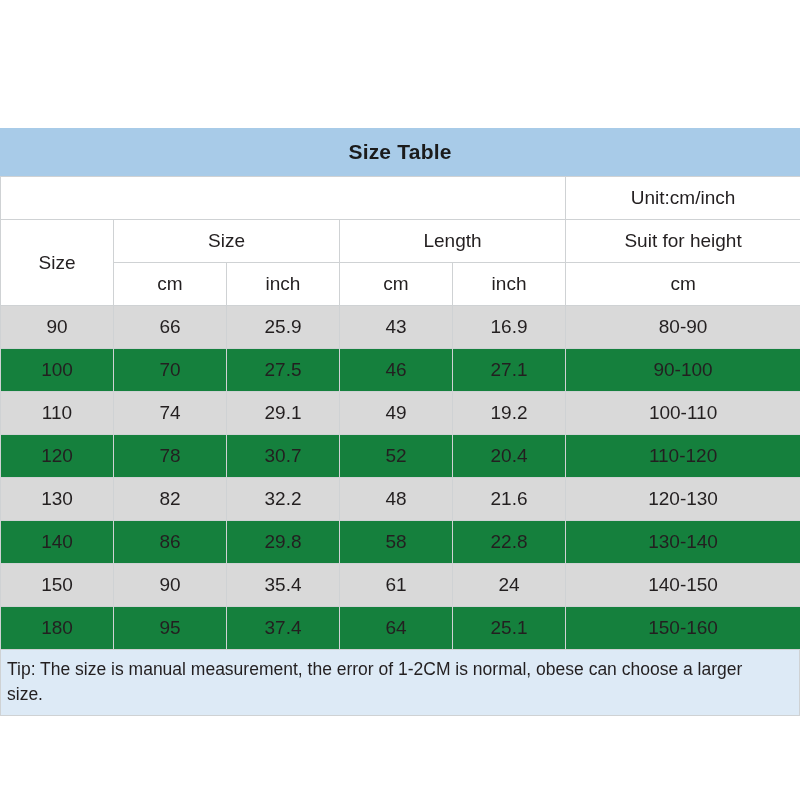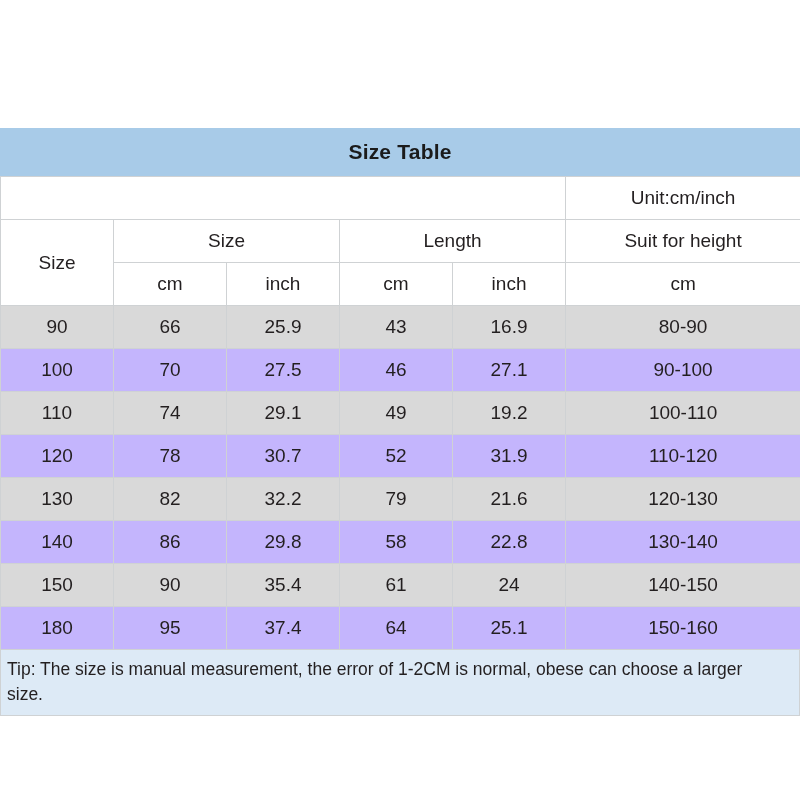--- a/index.html
+++ b/index.html
@@ -79,21 +79,21 @@
     font-size: 19px;
   }
   .sub-head td {
     height: 34px;
     font-size: 18px;
   }
   .row-alt td {
     background: #d9d9d9;
   }
   .row-plain td {
-    background: #c4b5fd;
+    background: #15803d;
   }
   .tip {
     background: #ddeaf6;
     border: 1px solid #cfd2d4;
     border-top: none;
     box-sizing: border-box;
     width: 800px;
     min-height: 58px;
     padding: 7px 20px 8px 6px;
     font-size: 17.5px;
@@ -163,28 +163,28 @@
           <td>29.1</td>
           <td>49</td>
           <td>19.2</td>
           <td>100-110</td>
         </tr>
         <tr class="row-plain">
           <td>120</td>
           <td>78</td>
           <td>30.7</td>
           <td>52</td>
-          <td>31.9</td>
+          <td>20.4</td>
           <td>110-120</td>
         </tr>
         <tr class="row-alt">
           <td>130</td>
           <td>82</td>
           <td>32.2</td>
-          <td>79</td>
+          <td>48</td>
           <td>21.6</td>
           <td>120-130</td>
         </tr>
         <tr class="row-plain">
           <td>140</td>
           <td>86</td>
           <td>29.8</td>
           <td>58</td>
           <td>22.8</td>
           <td>130-140</td>

